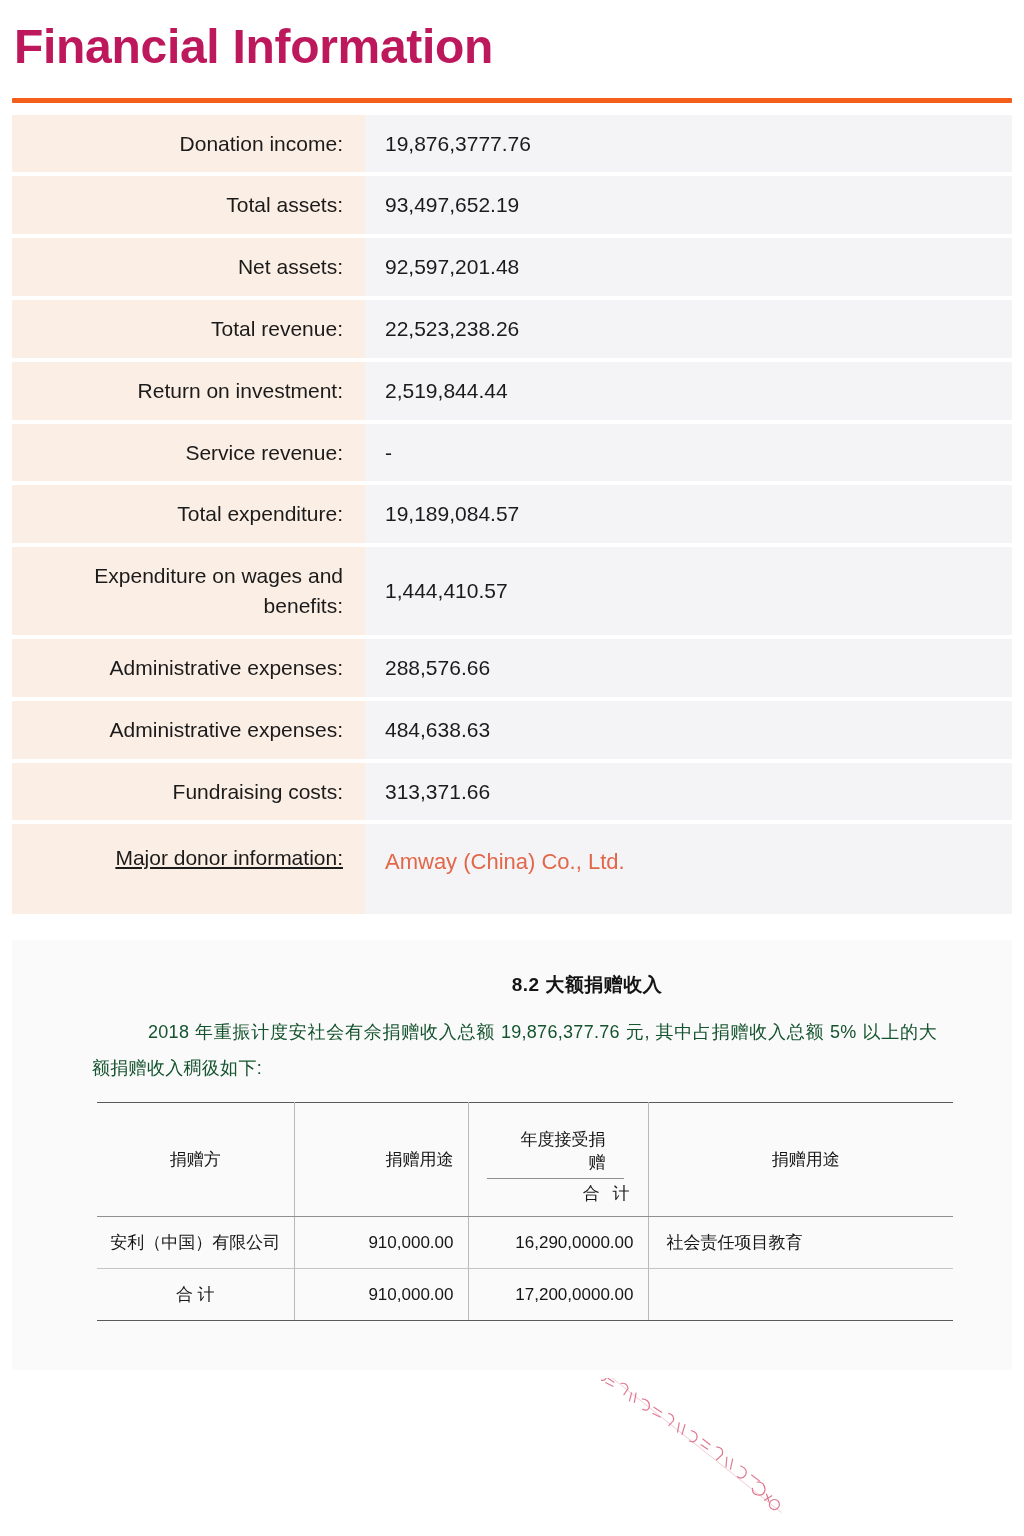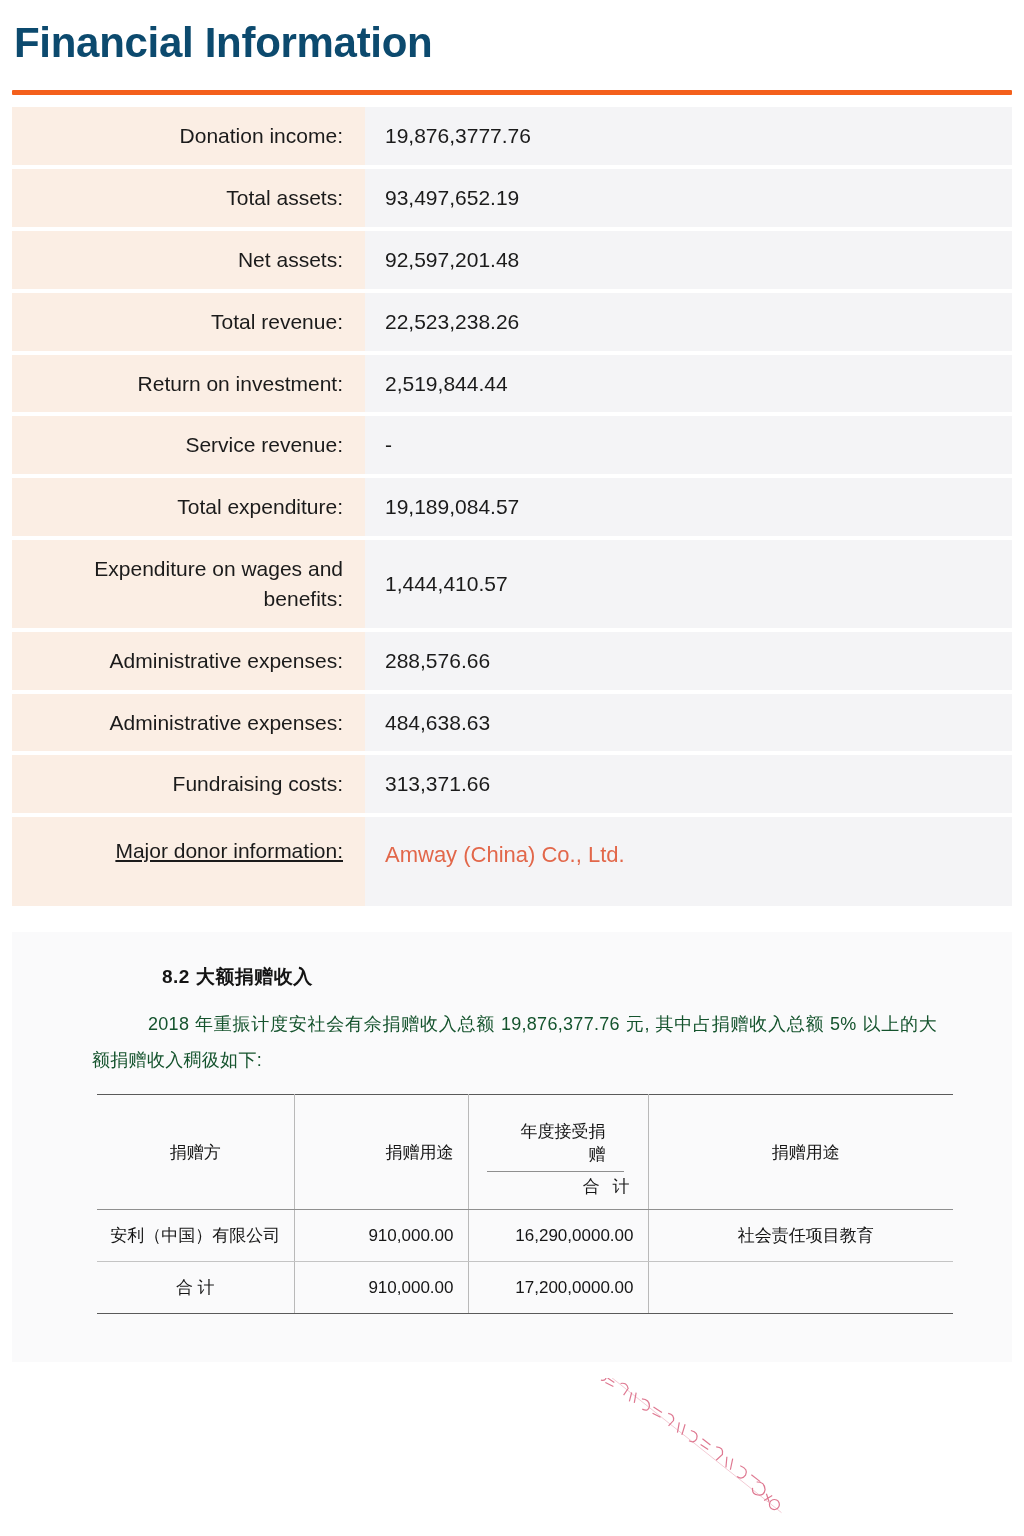--- a/index.html
+++ b/index.html
@@ -12,24 +12,24 @@
     width: 1024px;
     height: 1536px;
     font-family: "Liberation Sans", sans-serif;
     color: #1a1a1a;
     position: relative;
     overflow: hidden;
   }
 
   
   .page-title {
-    font-size: 42px;
+    font-size: 48px;
     font-weight: bold;
     letter-spacing: -0.3px;
-    color: #0c4a6e;
+    color: #be185d;
     padding: 18px 0 0 14px;
     line-height: 1.2;
     font-family: "Liberation Sans", sans-serif;
   }
   .title-rule {
     height: 5px;
     background: #f4601c;
     margin: 22px 12px 0 12px;
     border-radius: 1px;
   }
@@ -82,20 +82,21 @@
     padding: 20px 0 40px 0;
     position: relative;
     min-height: 430px;
   }
   .doc-heading {
     font-size: 19px;
     font-weight: bold;
     color: #141414;
     margin: 12px 0 0 150px;
     letter-spacing: 0.5px;
+    text-align: center;
   }
   .doc-para {
     font-size: 18px;
     color: #14532d;
     line-height: 2.0;
     margin: 16px 75px 0 80px;
     text-align: justify;
     letter-spacing: 0.3px;
   }
   .doc-para .indent { display: inline-block; width: 56px; }
@@ -131,21 +132,21 @@
     border-bottom: 1px solid #c4c4c4;
     height: 52px;
     vertical-align: middle;
   }
   .don-table tbody tr:last-child td {
     border-bottom: 1.5px solid #5a5a5a;
   }
   .don-table .col-party   { width: 197px; text-align: center; }
   .don-table .col-use1    { width: 174px; text-align: right; padding-right: 14px; }
   .don-table .col-amount  { width: 180px; text-align: right; padding-right: 14px; }
-  .don-table .col-use2    { width: 305px; text-align: center; padding-left: 18px; }
+  .don-table .col-use2    { width: 305px; text-align: left; padding-left: 18px; }
   .th-stack { line-height: 1.35; }
   .th-stack .top {
     display: block;
     border-bottom: 1px solid #8f8f8f;
     padding: 0 18px 4px 18px;
     margin: 16px 10px 4px 10px;
   }
   .th-stack .bot { display: block; letter-spacing: 4px; }
   .no-right-border { border-right: none !important; }
   .no-left-border { border-left: none !important; }

